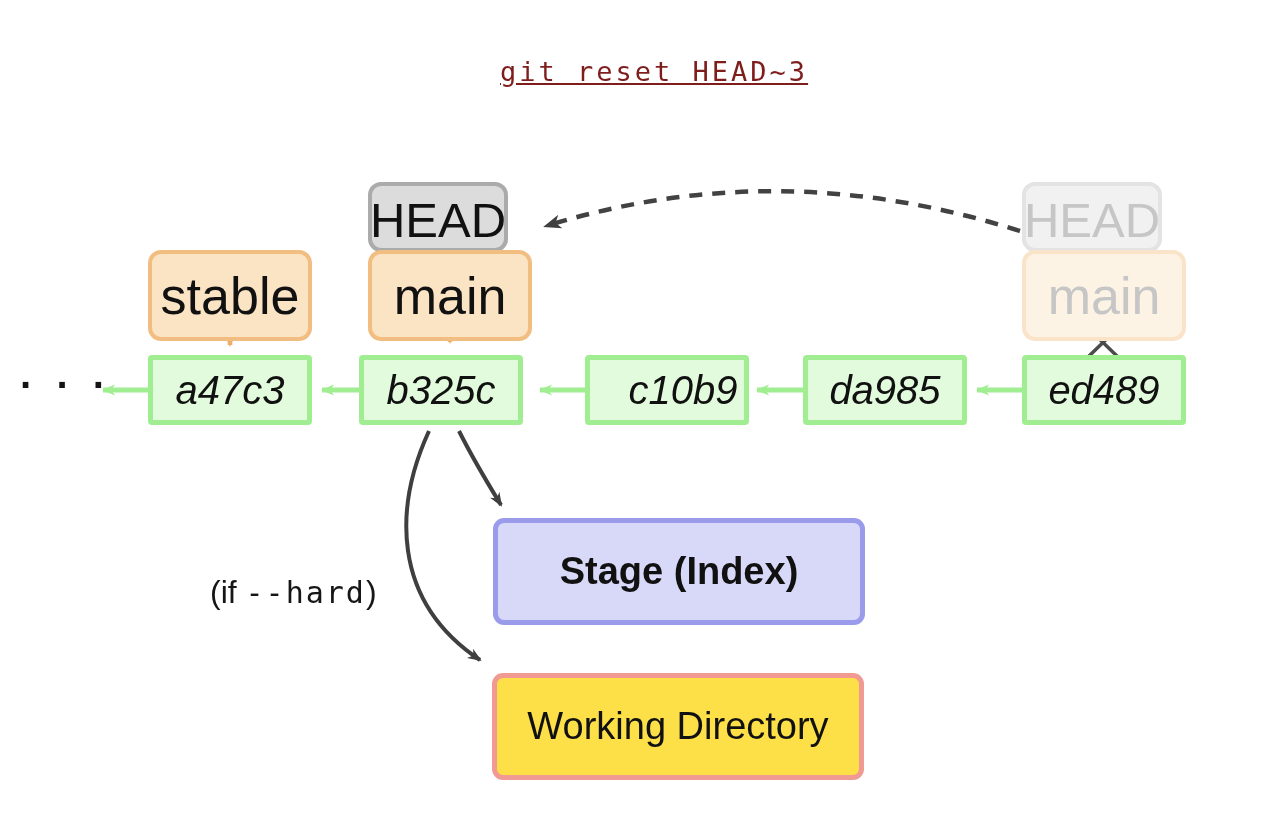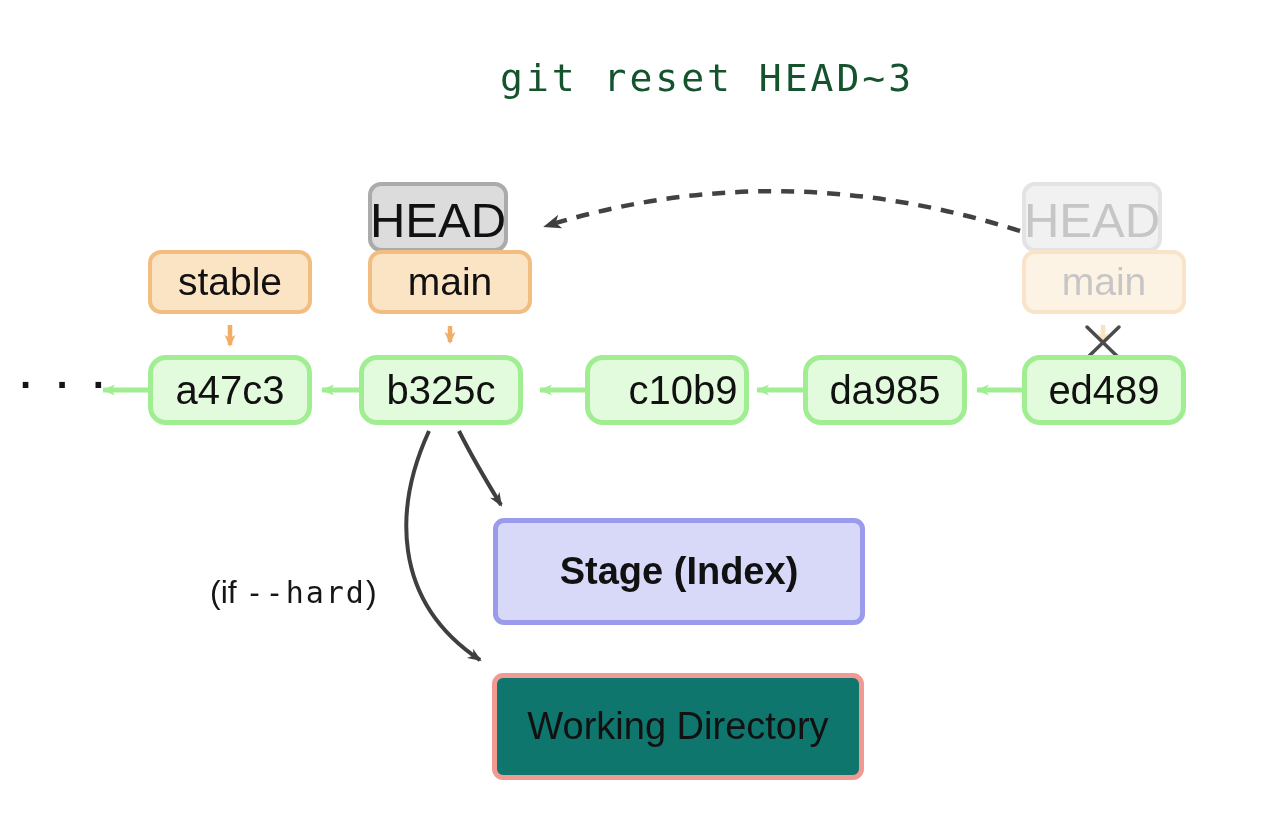--- a/index.html
+++ b/index.html
@@ -3,45 +3,45 @@
 <meta charset="utf-8">
 <style>
   html,body{margin:0;padding:0;background:#ffffff;}
   .canvas{
     position:relative;width:1274px;height:818px;background:#ffffff;overflow:hidden;
     font-family:"Liberation Sans",sans-serif;color:#111;
   }
   .abs{position:absolute;box-sizing:border-box;}
   .title{
     font-family:"DejaVu Sans Mono",monospace;
-    font-size:38px;letter-spacing:3px;color:#14532d;white-space:pre;
+    font-size:27px;letter-spacing:3px;color:#7f1d1d;white-space:pre;text-decoration:underline;
   }
   .box{
     display:flex;align-items:center;justify-content:center;
     border-style:solid;border-radius:14px;
   }
   .commit{
     width:164px;height:70px;font-size:40px;
-    background:#e3fbdd;border:5px solid #a0ee91;border-radius:18px;
+    background:#e3fbdd;border:5px solid #a0ee91;border-radius:4px;font-style:italic;
   }
   .branch{
-    width:164px;height:64px;font-size:39px;
+    width:164px;height:91px;font-size:52px;
     background:#fbe4c4;border:4px solid #f2bd81;border-radius:13px;
   }
   .headbox{
     width:140px;height:70px;font-size:49px;
     background:#dcdcdc;border:4px solid #ababab;border-radius:13px;align-items:flex-end;
   }
   .headbox.faded{background:#f1f1f1;border-color:#e3e3e3;color:#c6c6c6;}
   .branch.faded{background:#fdf3e4;border-color:#fae4c9;color:#c6c6c6;}
   .area{
     width:372px;height:107px;font-size:38px;border-radius:11px;border-width:5px;
   }
   .stage{background:#d8d8f8;border:5px solid #9b9bec;}
-  .working{background:#0f766e;border:5px solid #f19a93;}
+  .working{background:#fde047;border:5px solid #f19a93;}
   .note{font-size:32px;white-space:pre;color:#161616;}
   .note .code{font-family:"DejaVu Sans Mono",monospace;font-size:30px;letter-spacing:2px;}
   .dots{font-size:40px;font-weight:bold;letter-spacing:6px;color:#141414;white-space:pre;}
   svg.layer{position:absolute;left:0;top:0;z-index:1;}
   .z2{z-index:2;}
 </style>
 </head>
 <body>
 
 <div class="canvas">

